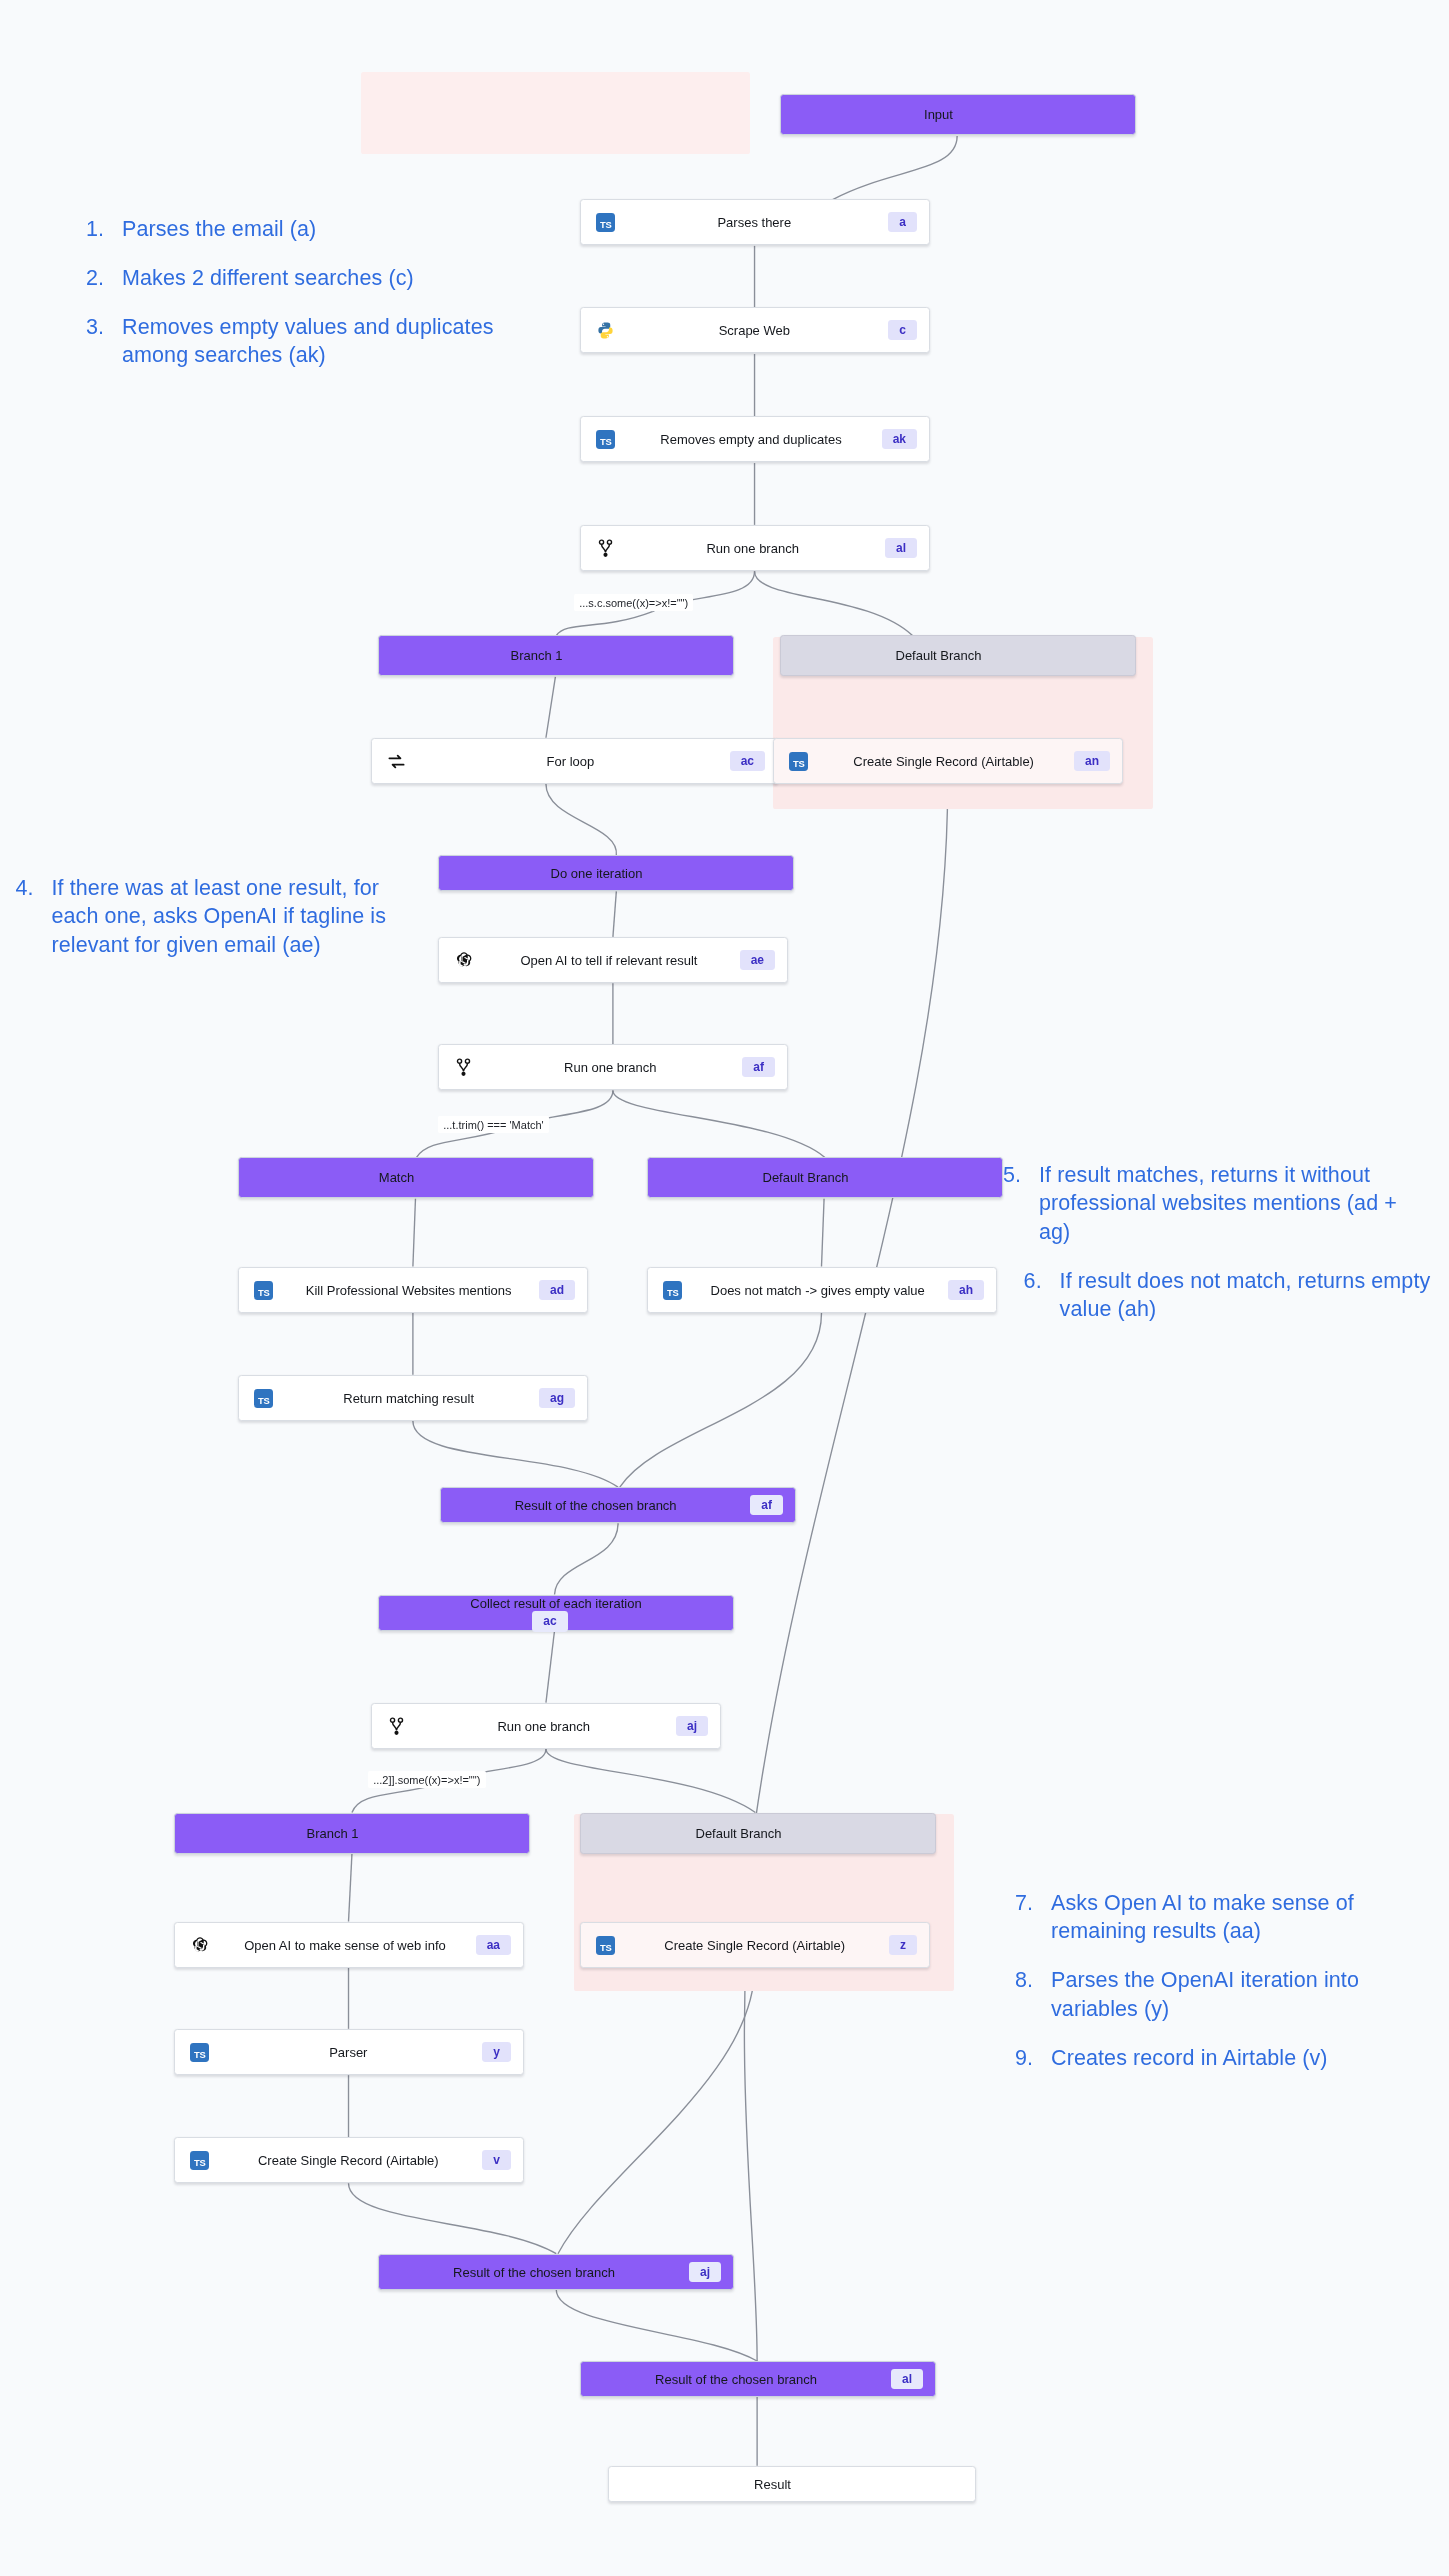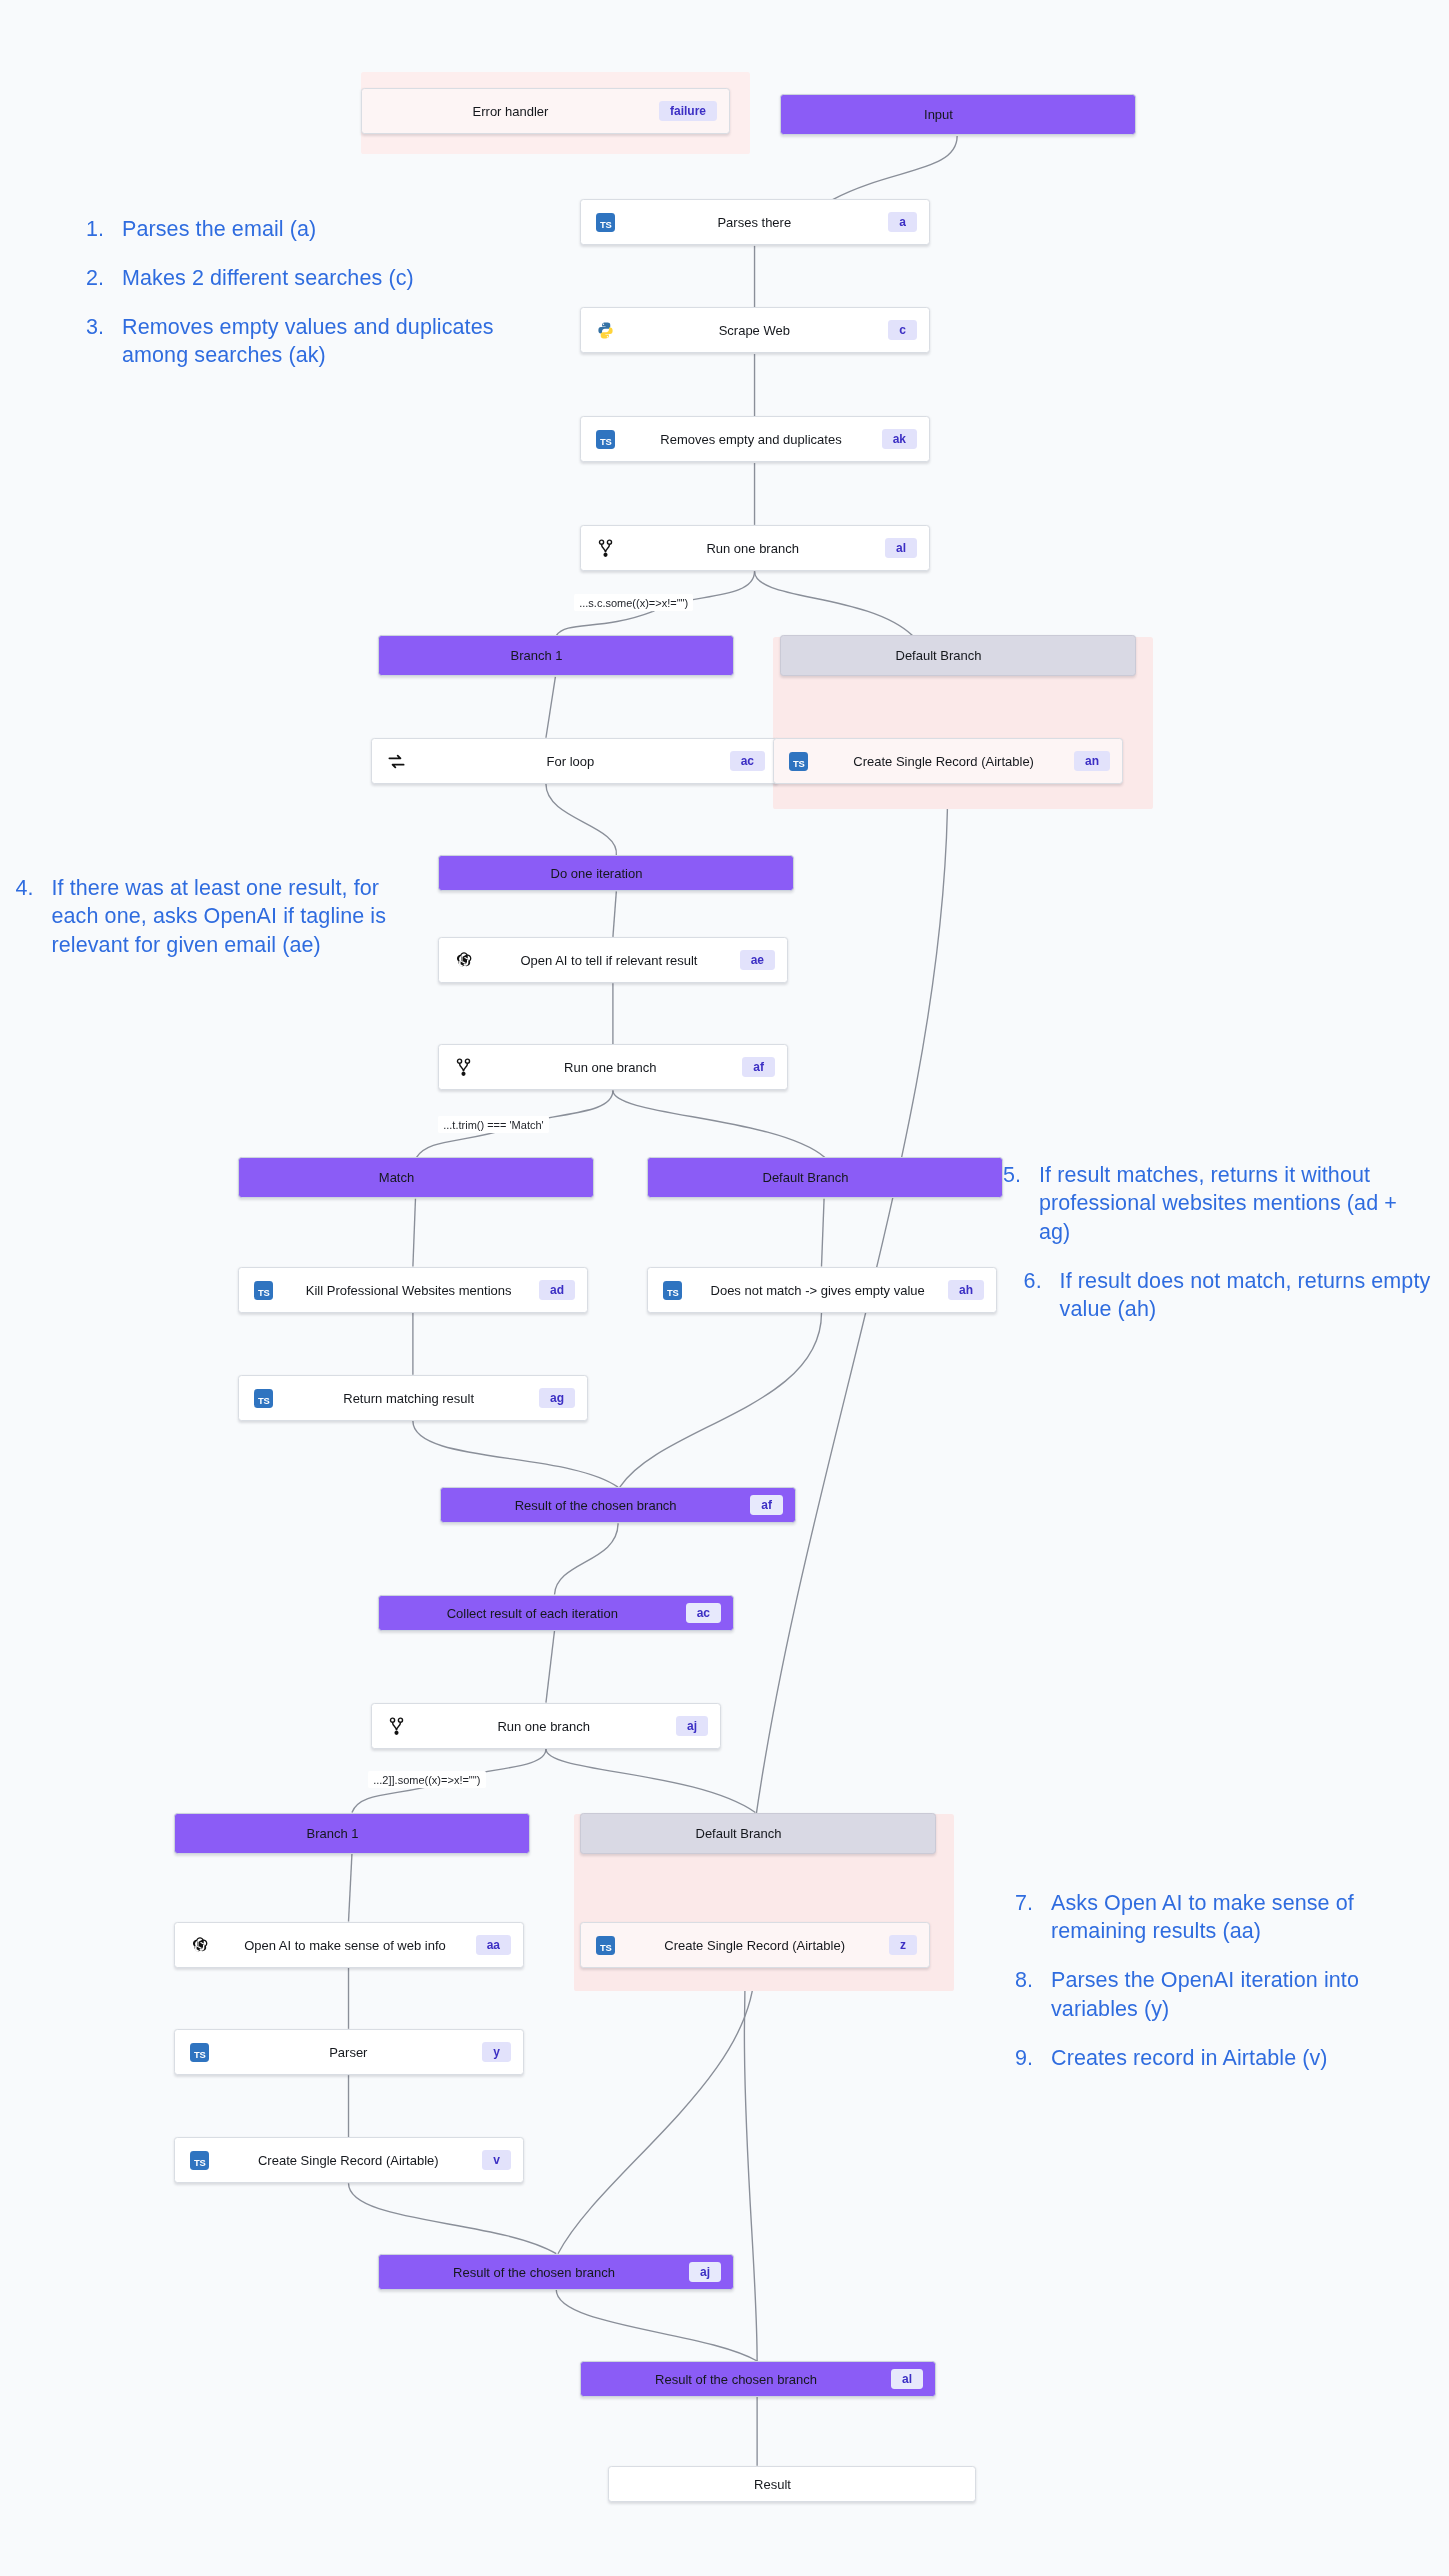--- a/index.html
+++ b/index.html
@@ -144,25 +144,20 @@
 
     <path d="M1104,913 C1104,1300 940,1700 880,2120 C850,2400 882,2600 882,2750"></path>
 
     <path d="M882,2792 L882,2872"></path>
   </svg>
 
   <div class="grp err" style="left:361px;top:72px;width:389px;height:82px;"></div>
   <div class="grp pink" style="left:773px;top:637px;width:380px;height:172px;"></div>
   <div class="grp pink" style="left:574px;top:1814px;width:380px;height:177px;"></div>
 
-  <div class="node soft" style="left:361px;top:88px;width:369px;height:46px;">
-    <span class="ico empty"></span>
-    <span class="lbl">Error handler</span>
-    <span class="badge">failure</span>
-  </div>
 
   <div class="node grey" style="left:780px;top:94px;width:356px;height:41px;">
     <span class="ico empty"></span>
     <span class="lbl">Input</span>
     <span class="spacer"></span>
   </div>
 
   <div class="node white" style="left:580px;top:199px;width:350px;height:46px;">
     <span class="ico">
         <span class="ts-icon">TS</span>
@@ -297,21 +292,21 @@
     <span class="lbl">Return matching result</span>
     <span class="badge">ag</span>
   </div>
 
   <div class="node grey" style="left:440px;top:1487px;width:356px;height:36px;">
     <span class="ico empty"></span>
     <span class="lbl">Result of the chosen branch</span>
     <span class="badge">af</span>
   </div>
 
-  <div class="node grey" style="left:378px;top:1595px;width:356px;height:36px;">
+  <div class="node grey" style="left:378px;top:1595px;width:356px;height:36px;flex-direction:column;">
     <span class="ico empty"></span>
     <span class="lbl">Collect result of each iteration</span>
     <span class="badge">ac</span>
   </div>
 
   <div class="node white" style="left:371px;top:1703px;width:350px;height:46px;">
     <span class="ico">
       <svg width="17" height="19" viewBox="0 0 20 24">
         <circle cx="5" cy="4" r="2.6" fill="none" stroke="#111" stroke-width="1.8"></circle>
         <circle cx="15" cy="4" r="2.6" fill="none" stroke="#111" stroke-width="1.8"></circle>

